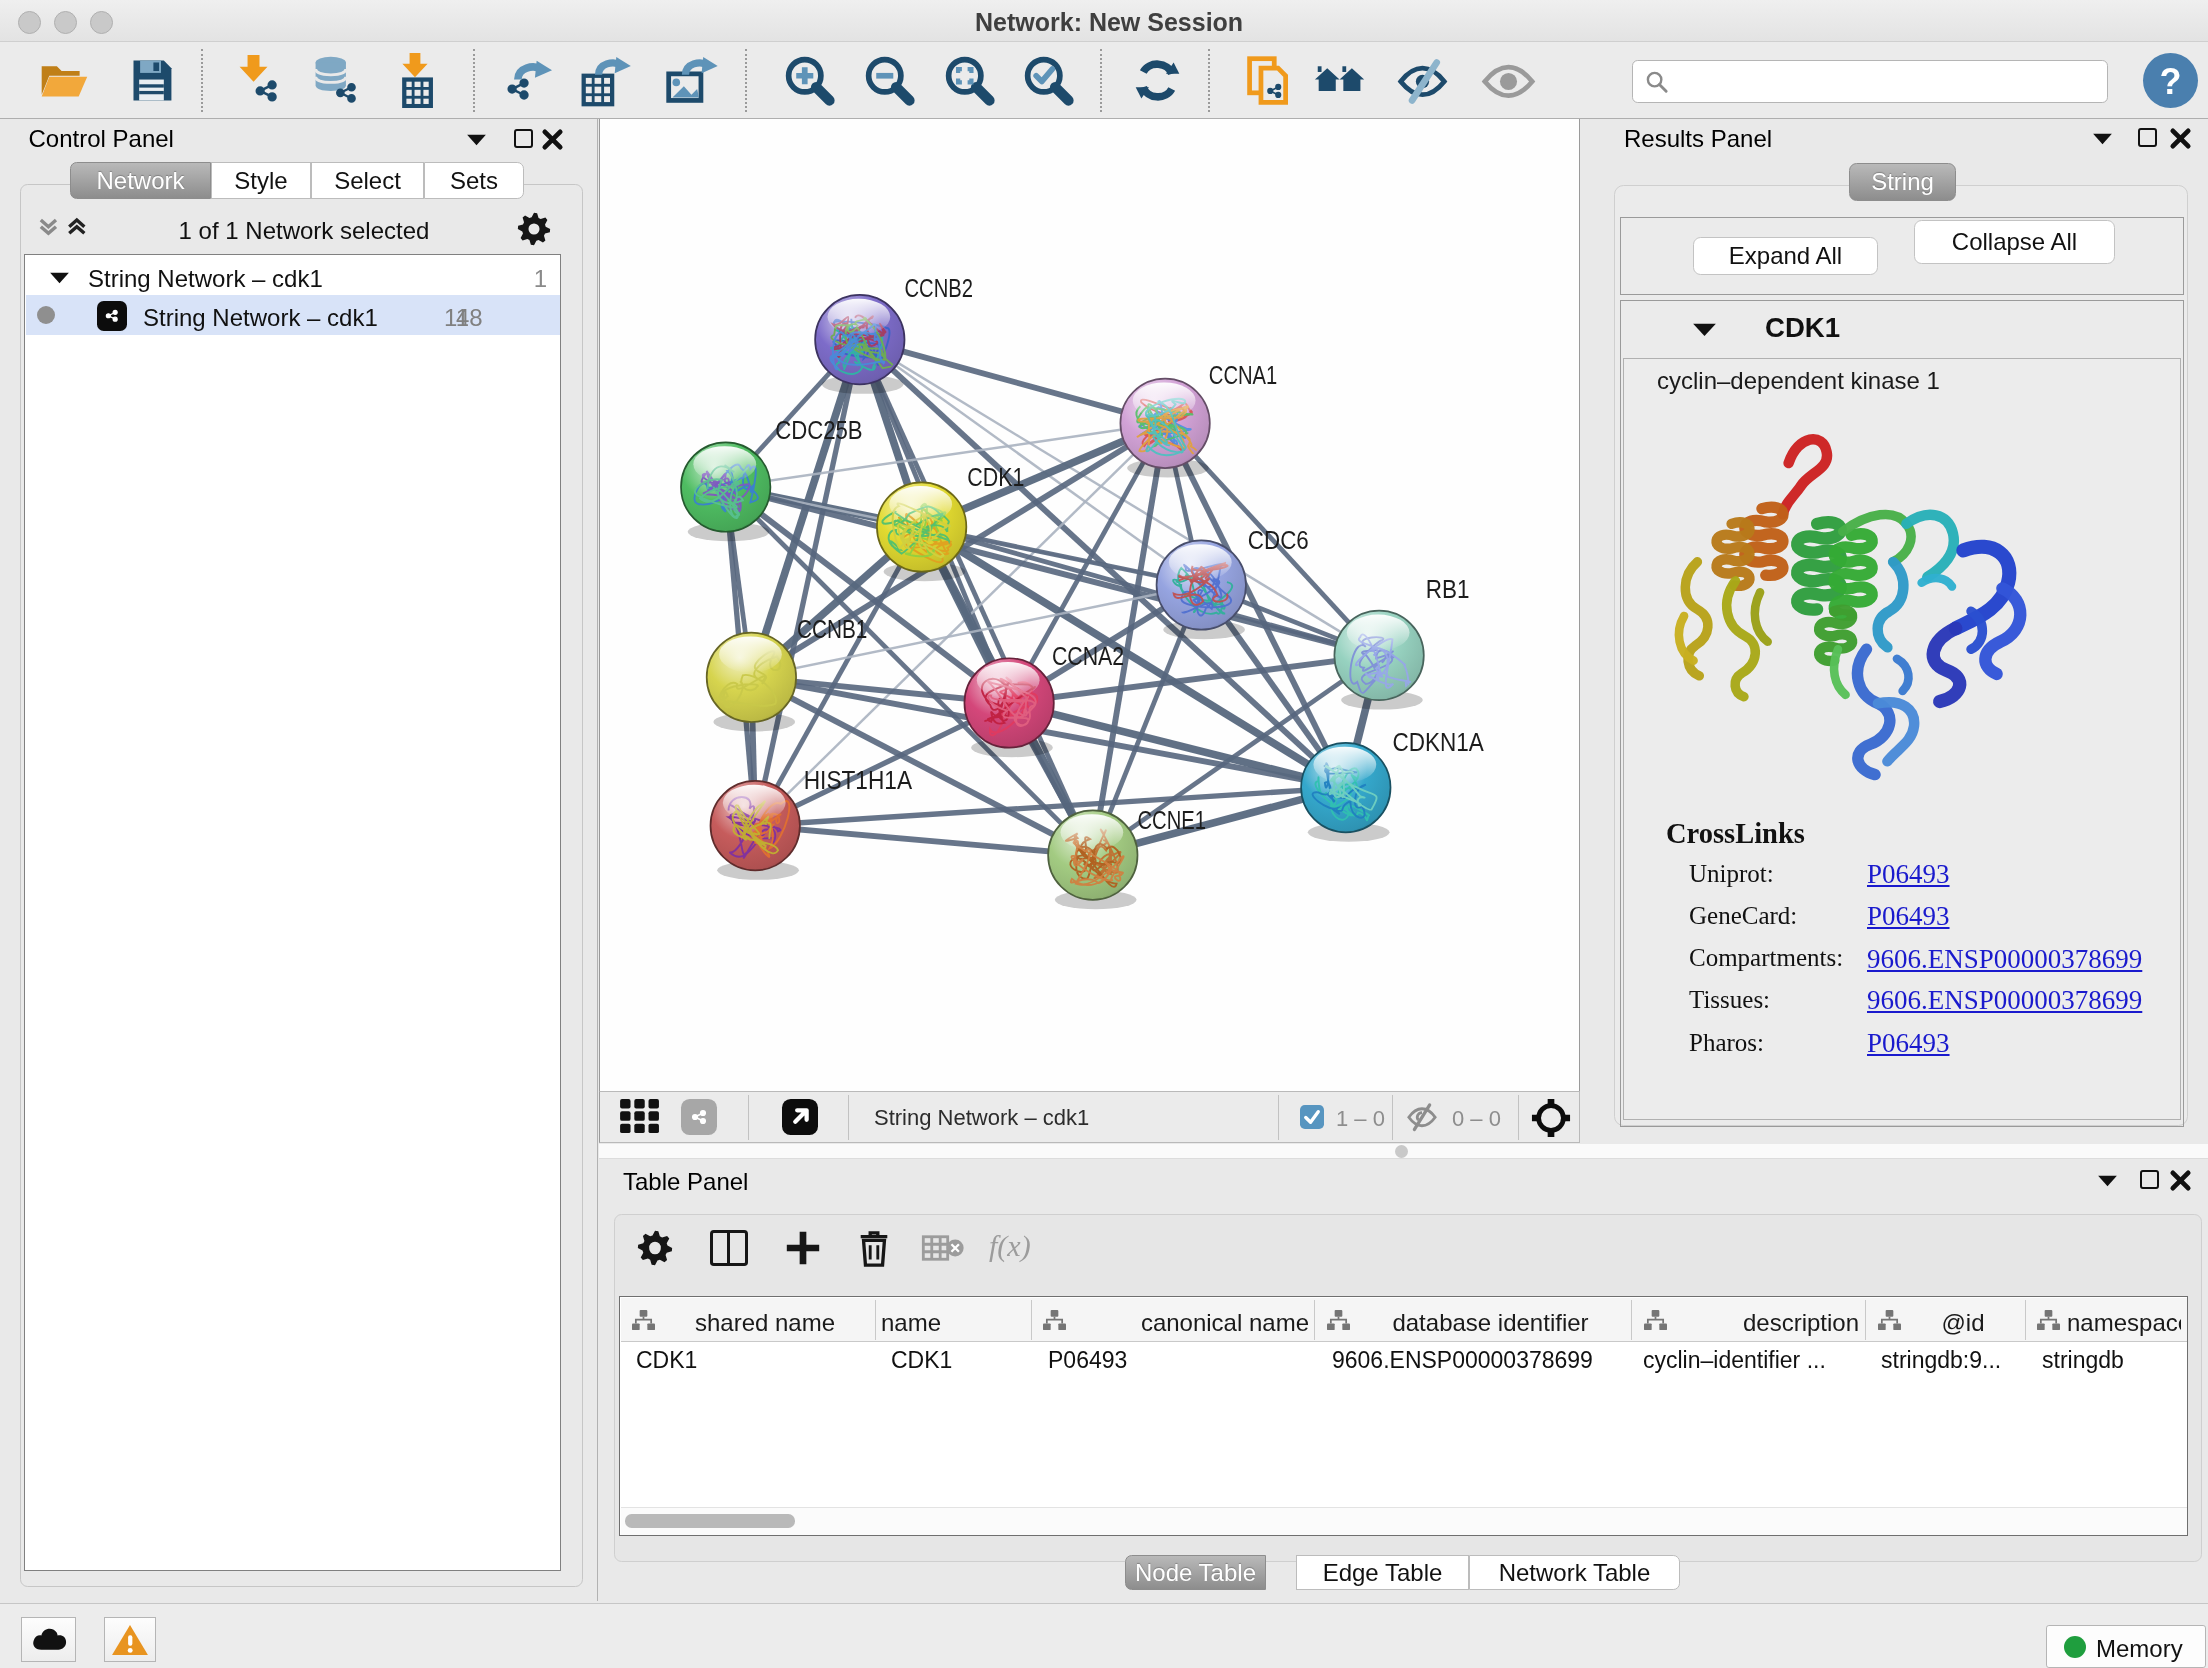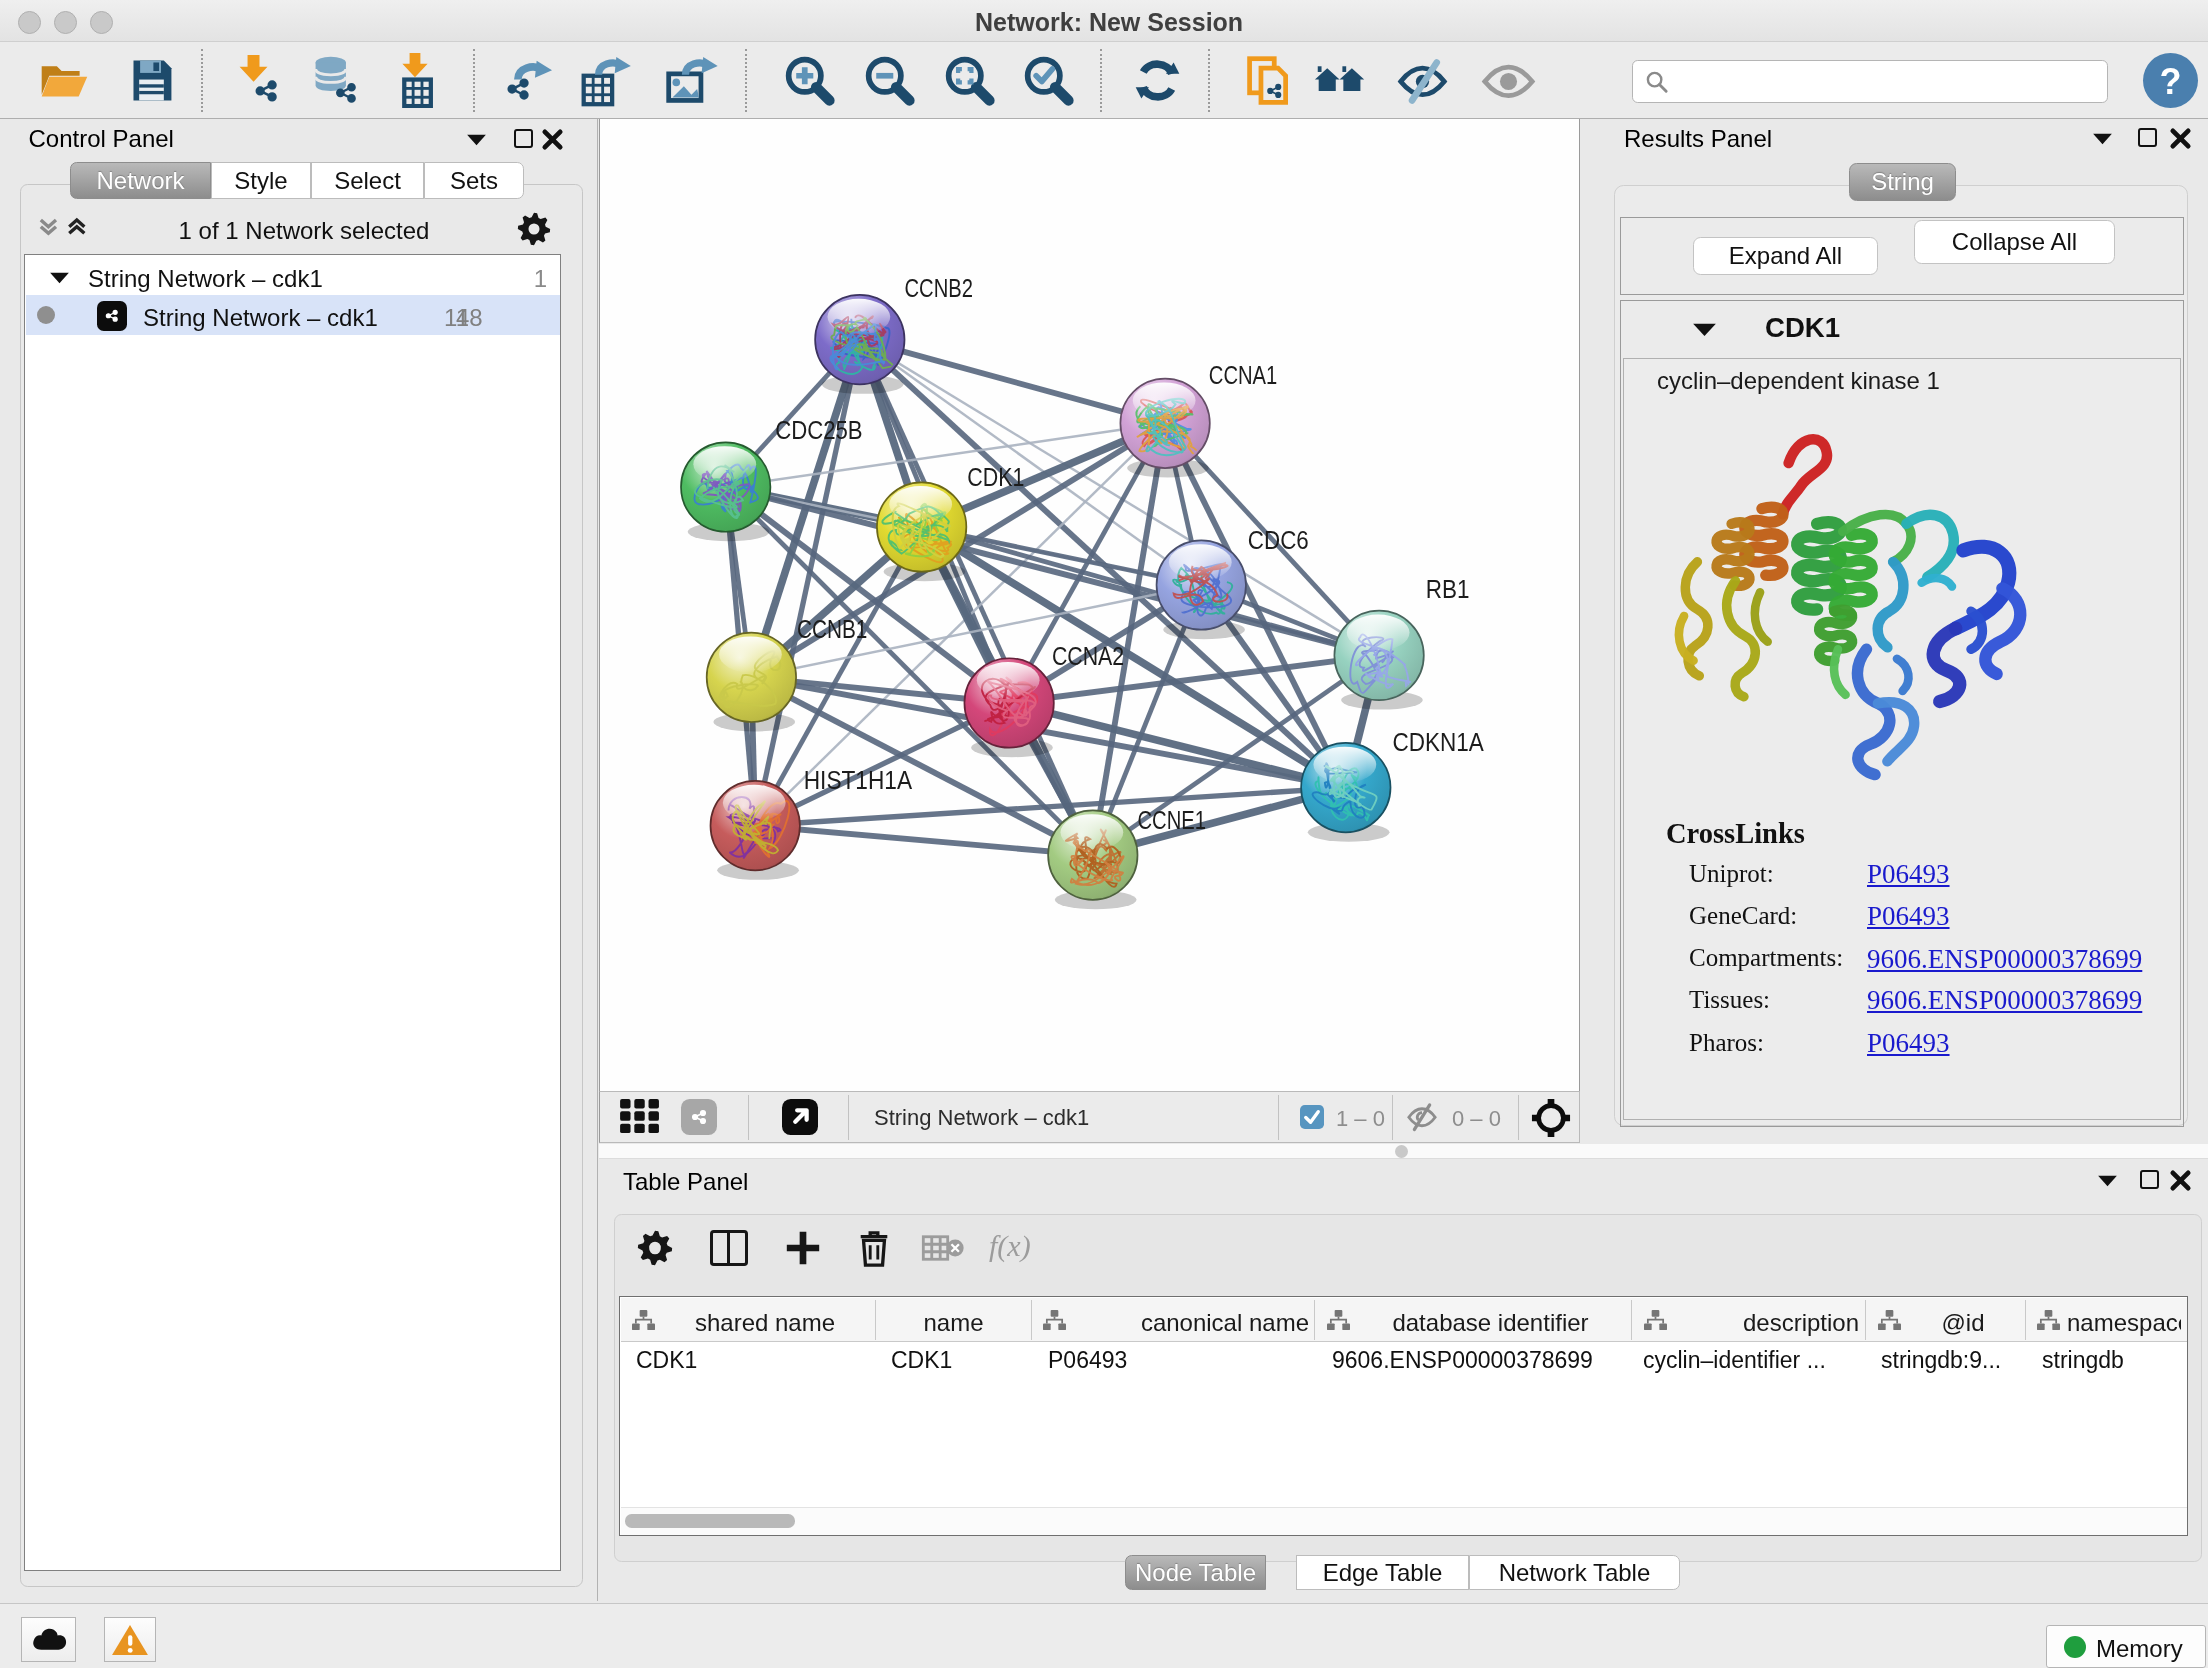--- a/index.html
+++ b/index.html
@@ -641,21 +641,21 @@
       <rect x="9" y="1" width="8" height="7" rx="1"></rect>
       <rect x="1" y="15" width="8" height="7" rx="1"></rect>
       <rect x="17" y="15" width="8" height="7" rx="1"></rect>
     </g>
     <g stroke="#757575" stroke-width="1.8" fill="none">
       <path d="M13 8 V11 M5 15 V11 H21 V15"></path>
     </g>
   </svg>
 <div class="abs" style="left:661px;top:1309px;width:208px;text-align:center;font-size:24px;color:#1a1a1a;white-space:nowrap;overflow:hidden">shared name</div>
 <div class="abs" style="left:1031px;top:1300px;width:0;height:40px;border-left:1px solid #c9c9c9"></div>
-<div class="abs" style="left:881px;top:1309px;width:145px;text-align:center;font-size:24px;color:#1a1a1a;white-space:nowrap;overflow:hidden">name</div>
+<div class="abs" style="left:881px;top:1309px;width:145px;font-size:24px;color:#1a1a1a;white-space:nowrap;overflow:hidden">name</div>
 <div class="abs" style="left:1314px;top:1300px;width:0;height:40px;border-left:1px solid #c9c9c9"></div>
 <svg class="abs" style="left:1042px;top:1309px" width="25" height="23" viewBox="0 0 26 24">
     <g fill="#757575">
       <rect x="9" y="1" width="8" height="7" rx="1"></rect>
       <rect x="1" y="15" width="8" height="7" rx="1"></rect>
       <rect x="17" y="15" width="8" height="7" rx="1"></rect>
     </g>
     <g stroke="#757575" stroke-width="1.8" fill="none">
       <path d="M13 8 V11 M5 15 V11 H21 V15"></path>
     </g>

